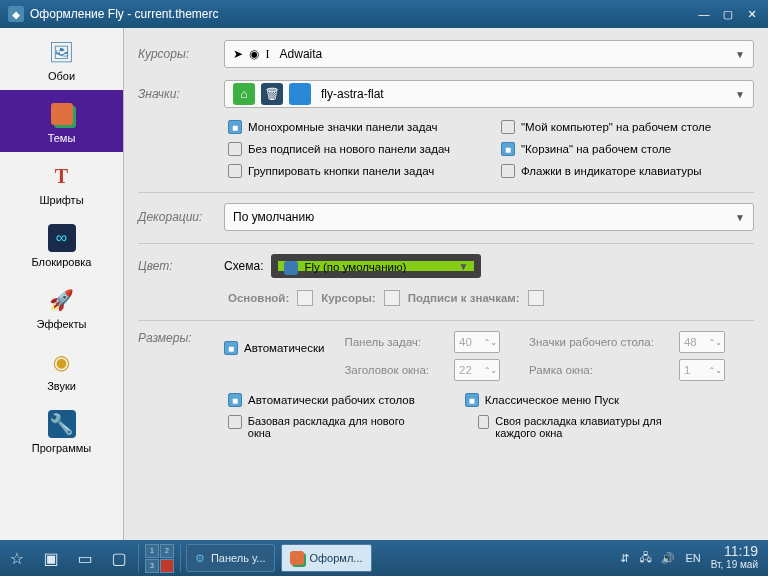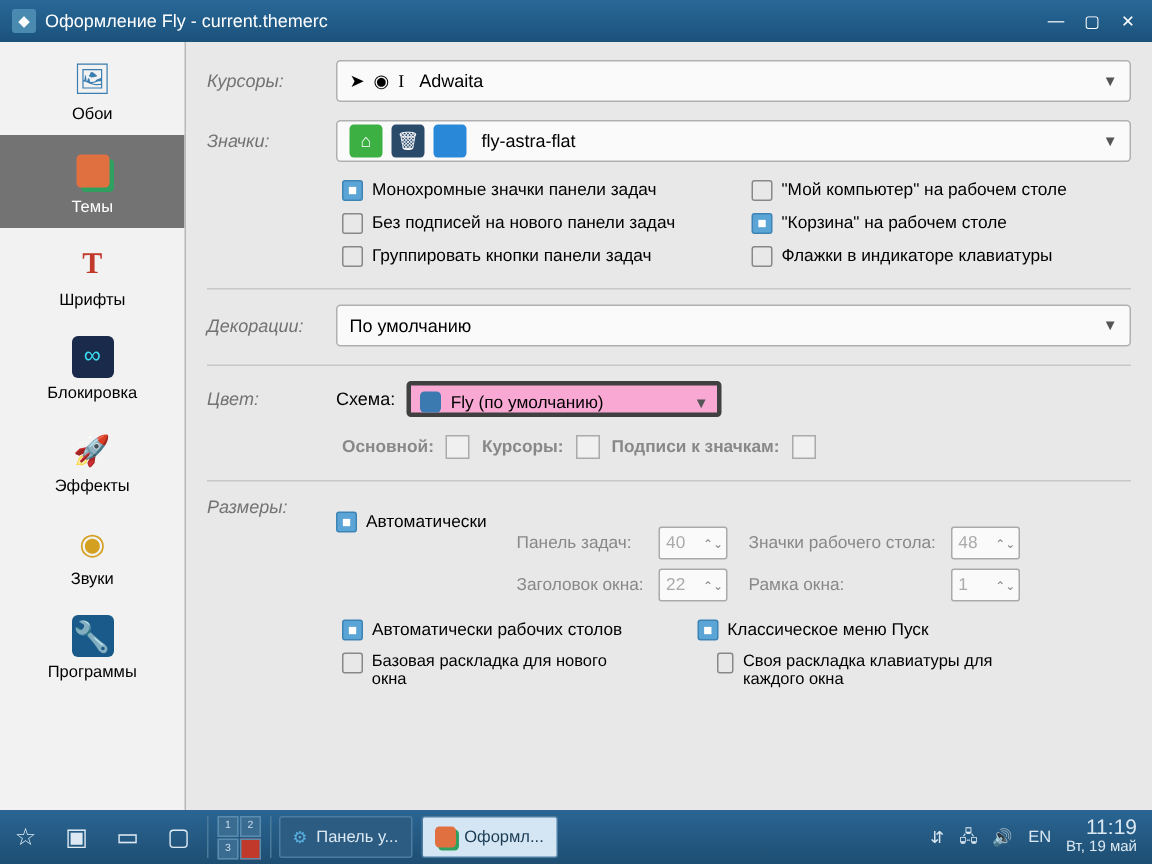--- a/index.html
+++ b/index.html
@@ -5,37 +5,37 @@
   * { box-sizing: border-box; margin: 0; padding: 0; font-family: sans-serif; }
   body { width: 768px; height: 576px; background: #1a4d6e; overflow: hidden; position: relative; }
   .window { position: absolute; top: 0; left: 0; width: 768px; height: 540px; background: #e8e8e8; }
   .titlebar { height: 28px; background: linear-gradient(to bottom, #2a6899, #1a527a); display: flex; align-items: center; padding: 0 8px; color: #fff; font-size: 12px; }
   .titlebar .title-icon { width: 16px; height: 16px; background: #4a8ab0; margin-right: 6px; border-radius: 2px; display:flex; align-items:center; justify-content:center; font-size:10px;}
   .titlebar .spacer { flex: 1; }
   .titlebar .win-btn { width: 16px; height: 16px; margin-left: 8px; cursor: pointer; display:flex; align-items:center; justify-content:center; font-size:11px; }
   .win-body { display: flex; height: 512px; }
   .sidebar { width: 124px; background: #f2f2f2; border-right: 1px solid #b8b8b8; overflow: hidden; }
   .sb-item { display: flex; flex-direction: column; align-items: center; padding: 10px 4px 8px; cursor: pointer; font-size: 11px; }
-  .sb-item.selected { background: #737373; color: #fff; }
+  .sb-item.selected { background: #4c1d95; color: #fff; }
   .sb-icon { width: 28px; height: 28px; margin-bottom: 4px; display:flex; align-items:center; justify-content:center; font-size:20px; }
   .content { flex: 1; padding: 12px 14px; overflow: hidden; }
   .row { display: flex; align-items: center; margin-bottom: 12px; font-size: 12px; }
   .row-label { width: 86px; color: #737373; font-style: italic; }
   .dropdown { flex: 1; background: #fafafa; border: 1px solid #b0b0b0; border-radius: 3px; height: 28px; display: flex; align-items: center; padding: 0 8px; cursor: pointer; }
   .dropdown .dd-icons { display:flex; gap:6px; margin-right:10px; align-items:center; }
   .dd-chevron { margin-left: auto; color:#555; font-size:10px; }
   .checks { display: grid; grid-template-columns: 1fr 1fr; gap: 8px 20px; margin-left: 90px; margin-bottom: 14px; }
   .chk { display: flex; align-items: center; font-size: 11.5px; gap: 6px; }
   .chk-box { width: 14px; height: 14px; border: 1px solid #888; border-radius: 2px; display:flex; align-items:center; justify-content:center; font-size:10px; }
   .chk-box.checked { background:#5aa4d6; border-color:#3d84b5; color:#fff; }
-  .scheme-dd { width: 210px; background:#f9a8d4; border:3px solid #404040; border-radius:3px; height:24px; display:flex; align-items:flex-end; padding:0 6px; font-size:11.5px; cursor:pointer; }
+  .scheme-dd { width: 210px; background:#84cc16; border:7px solid #404040; border-radius:3px; height:24px; display:flex; align-items:flex-start; padding:0 6px; font-size:11.5px; cursor:pointer; }
   .color-row { margin-left: 90px; display:flex; align-items:center; gap:8px; font-size:11.5px; color:#888; margin-bottom:14px;font-weight:bold; }
   .sw { width:16px; height:16px; border:1px solid #aaa; background:#f0f0f0; }
   .sizes-grid { margin-left:0; display:flex; align-items:flex-start; gap:20px; font-size:11.5px; }
-  .size-fields { display:grid; grid-template-columns:auto 50px auto 50px; gap:6px 10px; align-items:center; color:#888;margin-top:20px; }
+  .size-fields { display:grid; grid-template-columns:auto 50px auto 50px; gap:6px 25px; align-items:center; color:#888; }
   .spin { width:46px; height:22px; border:1px solid #aaa; border-radius:2px; background:#fafafa; display:flex; align-items:center; padding:0 4px; position:relative; color:#444; }
   .spin.dis { color:#aaa; }
   .spin::after { content:"⌃⌄"; position:absolute; right:2px; font-size:8px; line-height:7px; color:#888; }
   .bottom-checks { margin-left:90px; margin-top:12px; }
   .bc-row { display:flex; gap:50px; margin-bottom:8px; }
   .multi-chk { display:flex; align-items:flex-start; gap:6px; font-size:11px; max-width:200px; }
   .hr { border:none; border-top:1px solid #c8c8c8; margin: 0 0 10px; }
   .taskbar { position:absolute; bottom:0; left:0; width:768px; height:36px; background:linear-gradient(to bottom,#2a6593,#1e4e72); display:flex; align-items:center; color:#dce9f3; font-size:11px; }
   .tb-btn { width:34px; height:36px; display:flex; align-items:center; justify-content:center; cursor:pointer; font-size:16px; }
   .tb-sep { width:1px; height:28px; background:#4a7a9a; margin:0 2px; }

